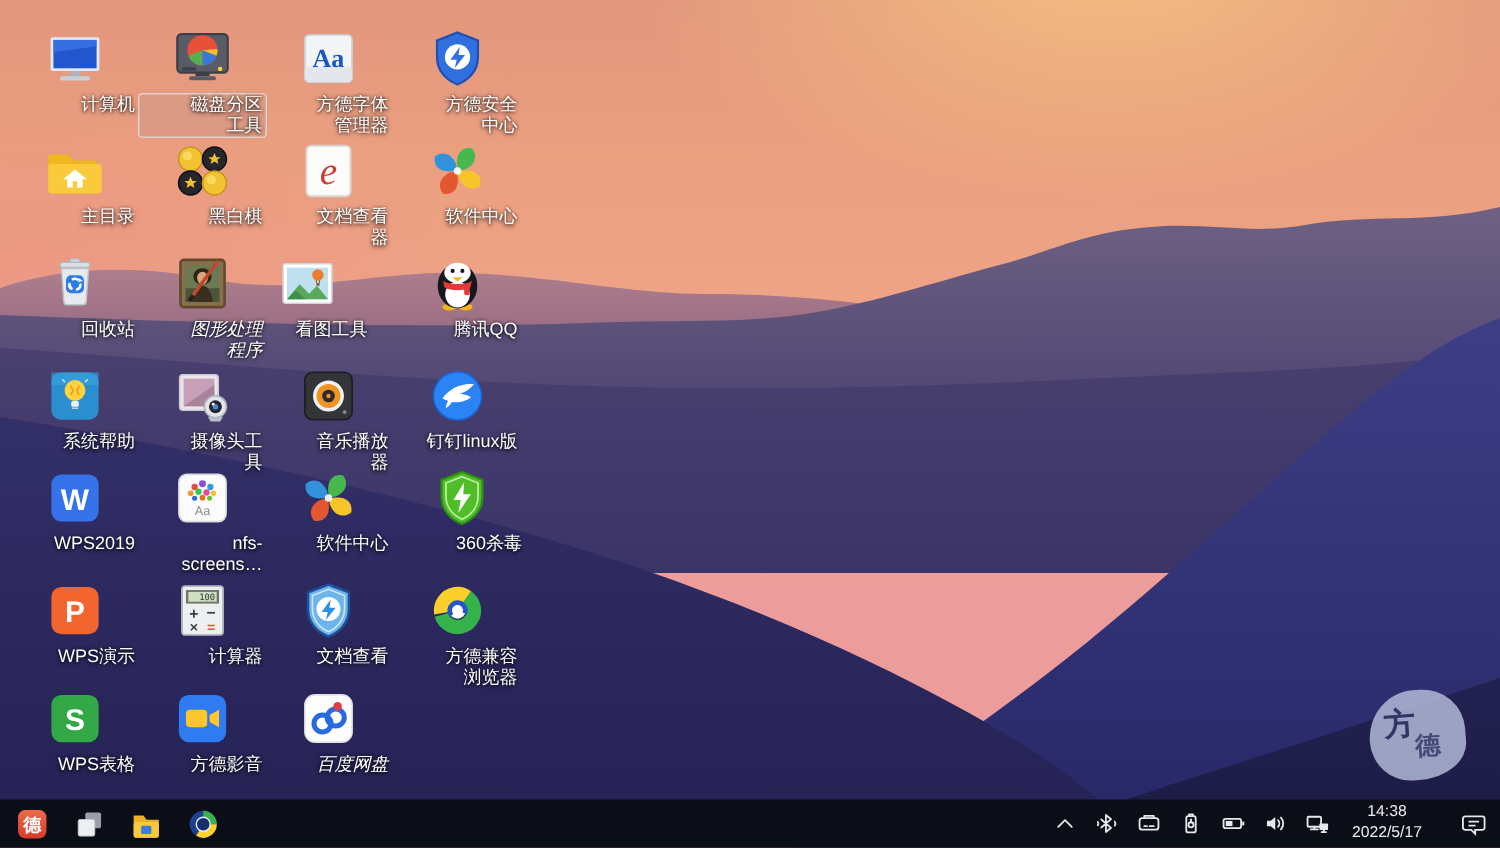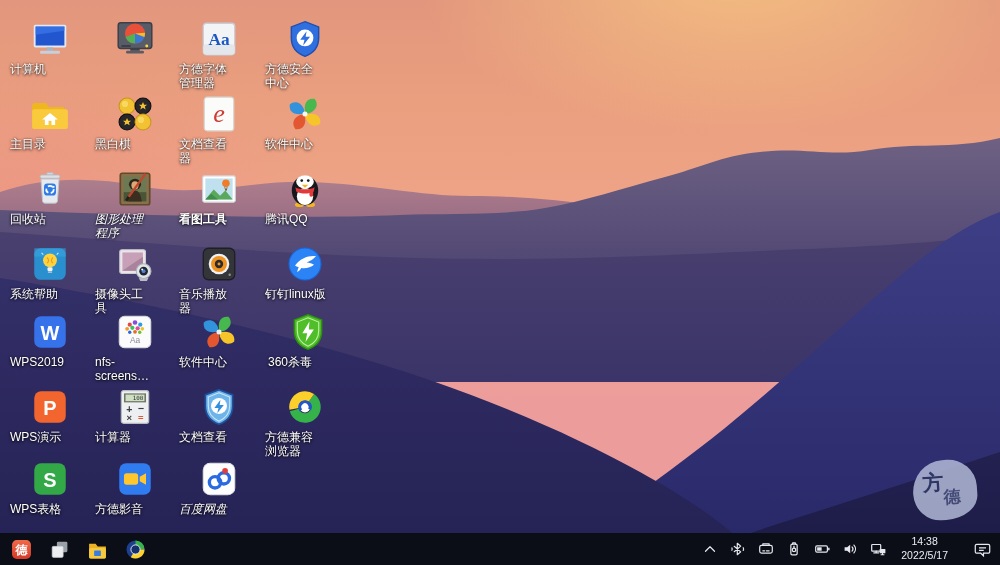--- a/index.html
+++ b/index.html
@@ -16,21 +16,21 @@
   .seal{position:absolute;left:913px;top:460px;width:64px;height:60px;opacity:.82;
     background:#b6bfdc;border-radius:52% 48% 55% 45% / 58% 50% 42% 50%;
     transform:rotate(-4deg);}
   .seal span{position:absolute;color:#333b6b;font-family:"Liberation Serif","DejaVu Serif",serif;font-weight:bold;}
   .seal .s1{left:10px;top:8px;font-size:21px;}
   .seal .s2{left:30px;top:26px;font-size:17px;opacity:.8;}
   
   .cell{position:absolute;width:84px;cursor:default;}
   .art{width:42px;height:42px;margin:0 auto;display:block;}
   .art svg{display:block;}
-  .label{margin:3px auto 0;max-width:80px;text-align:left;font-size:12px;line-height:1.16;
+  .label{margin:3px auto 0;max-width:80px;text-align:right;font-size:12px;line-height:1.16;
     color:#fff;white-space:pre-line;
     text-shadow:0 1px 3px rgba(0,0,0,.85),0 0 2px rgba(0,0,0,.6);}
   .cell.selected .label{box-shadow:0 0 0 1px rgba(225,225,235,.75);
     background:rgba(140,140,160,.14);border-radius:2px;padding:0 2px;}
   
   .taskbar{position:absolute;left:0;bottom:0;width:100%;height:32px;background:#0b0d17;
     display:flex;align-items:center;padding:0 8px 0 10px;box-sizing:border-box;}
   .tb-apps{display:flex;align-items:center;gap:16px;}
   .tb-btn{width:22px;height:22px;display:flex;align-items:center;justify-content:center;cursor:pointer;}
   .tb-right{margin-left:auto;display:flex;align-items:center;gap:8px;justify-content:center;}
@@ -104,20 +104,22 @@
             <circle cx="20" cy="14.8" r="9.6" fill="#e8503a"></circle>
             <path d="M20,14.8 L11,18.2 A9.6,9.6 0 0 0 20,24.4 Z" fill="#55b054"></path>
             <path d="M20,14.8 L20,24.4 A9.6,9.6 0 0 0 29,18.2 Z" fill="#3a78d6"></path>
             <path d="M20,14.8 L29,18.2 A9.6,9.6 0 0 0 29.5,14 Z" fill="#f0c02e"></path>
             <rect x="7" y="25.6" width="9" height="2" rx="0.6" fill="#3c3f48"></rect>
             <circle cx="31.2" cy="26.6" r="1.4" fill="#ffd33a"></circle>
             <rect x="15.5" y="29" width="9" height="2.2" fill="#3c3f48"></rect>
             <rect x="11.5" y="31.2" width="17" height="2.6" rx="1.2" fill="#585c66"></rect>
           </svg>
         </span>
+    <div class="label">磁盘分区
+工具</div>
   </div>
       <div class="cell" style="left: 177px; top: 18px;">
     <span class="art">
           <svg viewBox="0 0 40 40" width="42" height="42">
             <rect x="5" y="5" width="30" height="30" rx="3" fill="#f3f4f6" stroke="#c9cdd5" stroke-width="1.2"></rect>
             <rect x="5" y="25" width="30" height="10" rx="3" fill="#e3e6eb"></rect>
             <text x="20" y="25.5" font-size="16.5" font-weight="bold" text-anchor="middle" fill="#1a57c4" font-family="Liberation Serif, DejaVu Serif, serif">Aa</text>
           </svg>
         </span>
     <div class="label">方德字体
@@ -217,21 +219,21 @@
             <ellipse cx="20" cy="15.5" rx="5.8" ry="5.2" fill="#2e2418"></ellipse>
             <ellipse cx="20" cy="16.5" rx="3.4" ry="4" fill="#d8a878"></ellipse>
             <path d="M13.5,31.8 C14.5,24.5 17,21.5 20,21.5 C23,21.5 25.5,24.5 26.5,31.8 Z" fill="#3a2e20"></path>
             <path d="M30,5.5 L14,27.5" stroke="#c2452e" stroke-width="2.2"></path>
             <path d="M14,27.5 l-2.4,3.6" stroke="#26201a" stroke-width="2.6"></path>
           </svg>
         </span>
     <div class="label">图形处理
 程序</div>
   </div>
-      <div class="cell" style="left: 177px; top: 168px; font-weight: bold;">
+      <div class="cell" style="left: 163px; top: 168px;">
     <span class="art">
           <svg viewBox="0 0 40 40" width="42" height="42">
             <rect x="4.5" y="7.5" width="31" height="25" rx="1.5" fill="#fff" stroke="#d3d6da" stroke-width="1"></rect>
             <rect x="7" y="10" width="26" height="20" fill="#bfe0ee"></rect>
             <polygon points="7,30 15,20.5 21,26.5 26,21.5 33,30" fill="#5aa85c"></polygon>
             <polygon points="7,30 12.5,24.5 19,30" fill="#3f8f4a"></polygon>
             <circle cx="26.6" cy="14.6" r="3.6" fill="#f07c2a"></circle>
             <path d="M25.4,17.8 l0.5,2.2 M27.8,17.8 l-0.5,2.2" stroke="#8a5a2a" stroke-width="0.7"></path>
             <rect x="25.7" y="19.8" width="1.9" height="1.7" fill="#8a5a2a"></rect>
           </svg>

